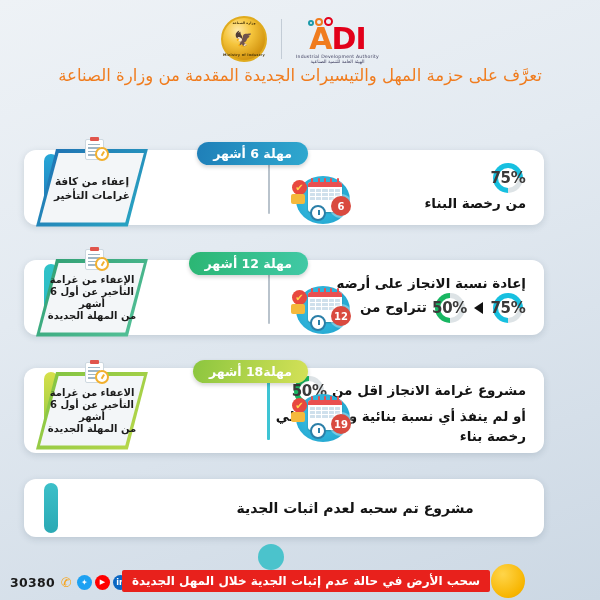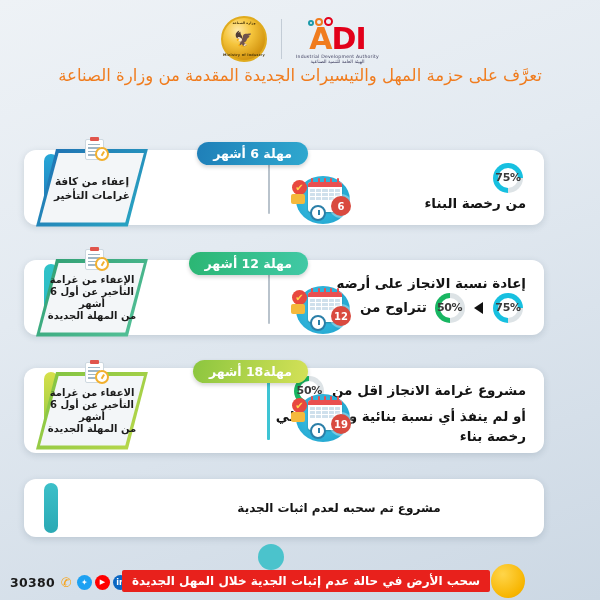--- a/index.html
+++ b/index.html
@@ -75,32 +75,32 @@
   .row2 .accent{background:linear-gradient(180deg,#2fc3c9 0%,#2bb6bf 100%);}
   .row3 .accent{background:linear-gradient(180deg,#d7e04a 0%,#7dc242 100%);}
   .row4 .accent{background:linear-gradient(180deg,#3cc0c9 0%,#2aa9b4 100%);top:10px;bottom:10px;}
 
   
   .main-text{
     position:absolute;right:74px;top:50%;transform:translateY(-50%);
     text-align:right;color:#141414;font-weight:bold;
     font-size:13.5px;line-height:20px;width:250px;
   }
-  .row4 .main-text{width:330px;right:96px;text-align:center;font-size:12px;}
+  .row4 .main-text{width:330px;right:80px;text-align:center;font-size:14px;}
   .main-text .ln{display:block;white-space:nowrap;}
 
   
   .donut{
     display:inline-block;vertical-align:middle;width:30px;height:30px;border-radius:50%;
     position:relative;margin:0 3px;
   }
   .donut .hole{
     position:absolute;inset:5px;border-radius:50%;background:#fff;
     display:flex;align-items:center;justify-content:center;
-    font-size:11px;font-weight:bold;color:#3a3a3a;letter-spacing:-.3px;
+    font-size:15px;font-weight:bold;color:#3a3a3a;letter-spacing:-.3px;
   }
   .d-cyan{background:conic-gradient(from 180deg,#17c0e0 0turn,#17c0e0 .75turn,#dde3e6 .75turn,#dde3e6 1turn);}
   .d-green{background:conic-gradient(from 180deg,#18b662 0turn,#18b662 .5turn,#dde3e6 .5turn,#dde3e6 1turn);}
   .arrow-left{
     display:inline-block;vertical-align:middle;margin:0 2px;
     width:0;height:0;border-top:6px solid transparent;border-bottom:6px solid transparent;
     border-right:9px solid #111;
   }
 
   

